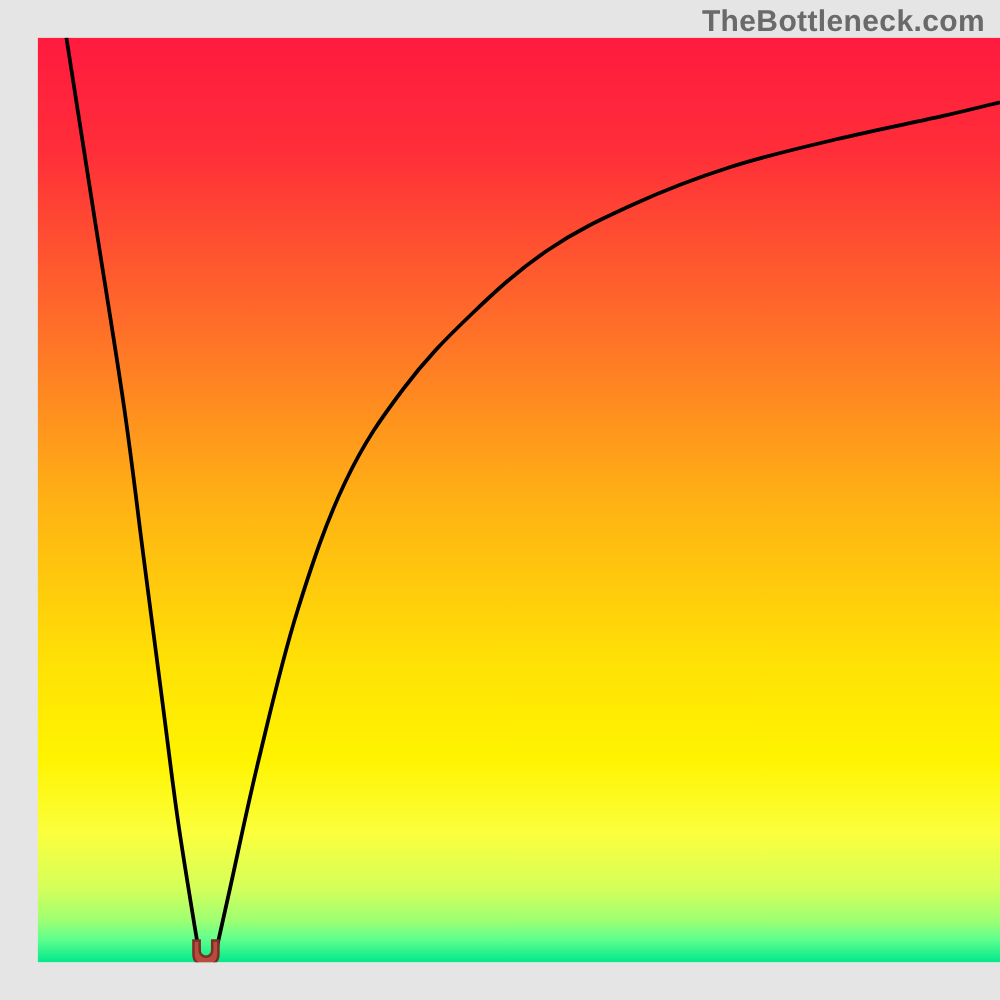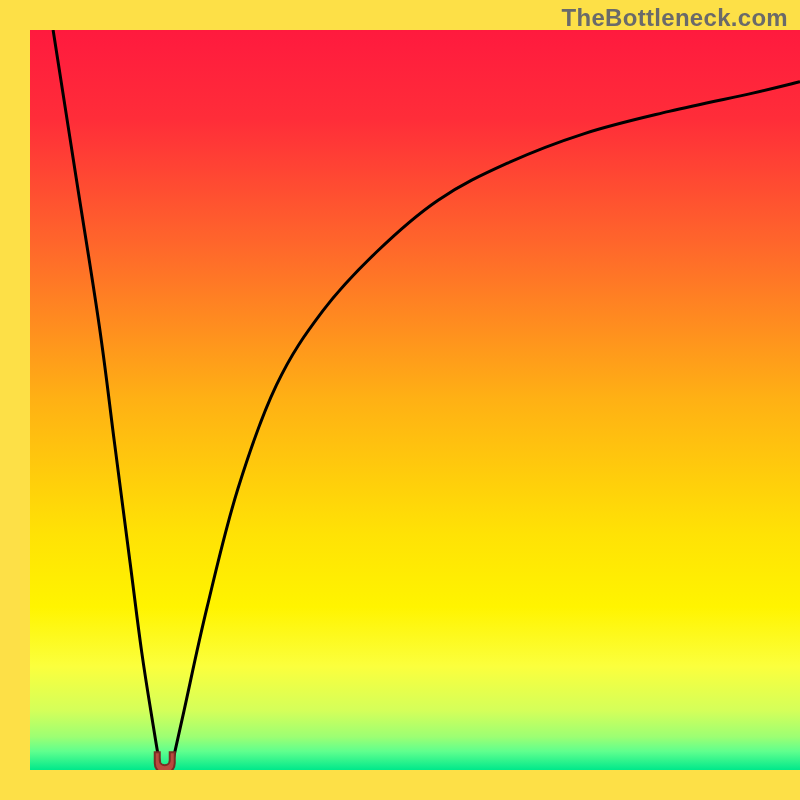--- a/index.html
+++ b/index.html
@@ -7,21 +7,21 @@
     padding: 0;
     width: 800px;
     height: 800px;
     background: #000;
     overflow: hidden;
   }
   .frame {
     position: relative;
     width: 800px;
     height: 800px;
-    background: #fde047;
+    background: #e5e5e5;
   }
   .watermark {
     position: absolute;
     top: 4px;
     right: 12px;
     font-family: Arial, Helvetica, sans-serif;
     font-size: 24px;
     font-weight: 600;
     color: #6a6a6a;
     letter-spacing: 0.3px;

